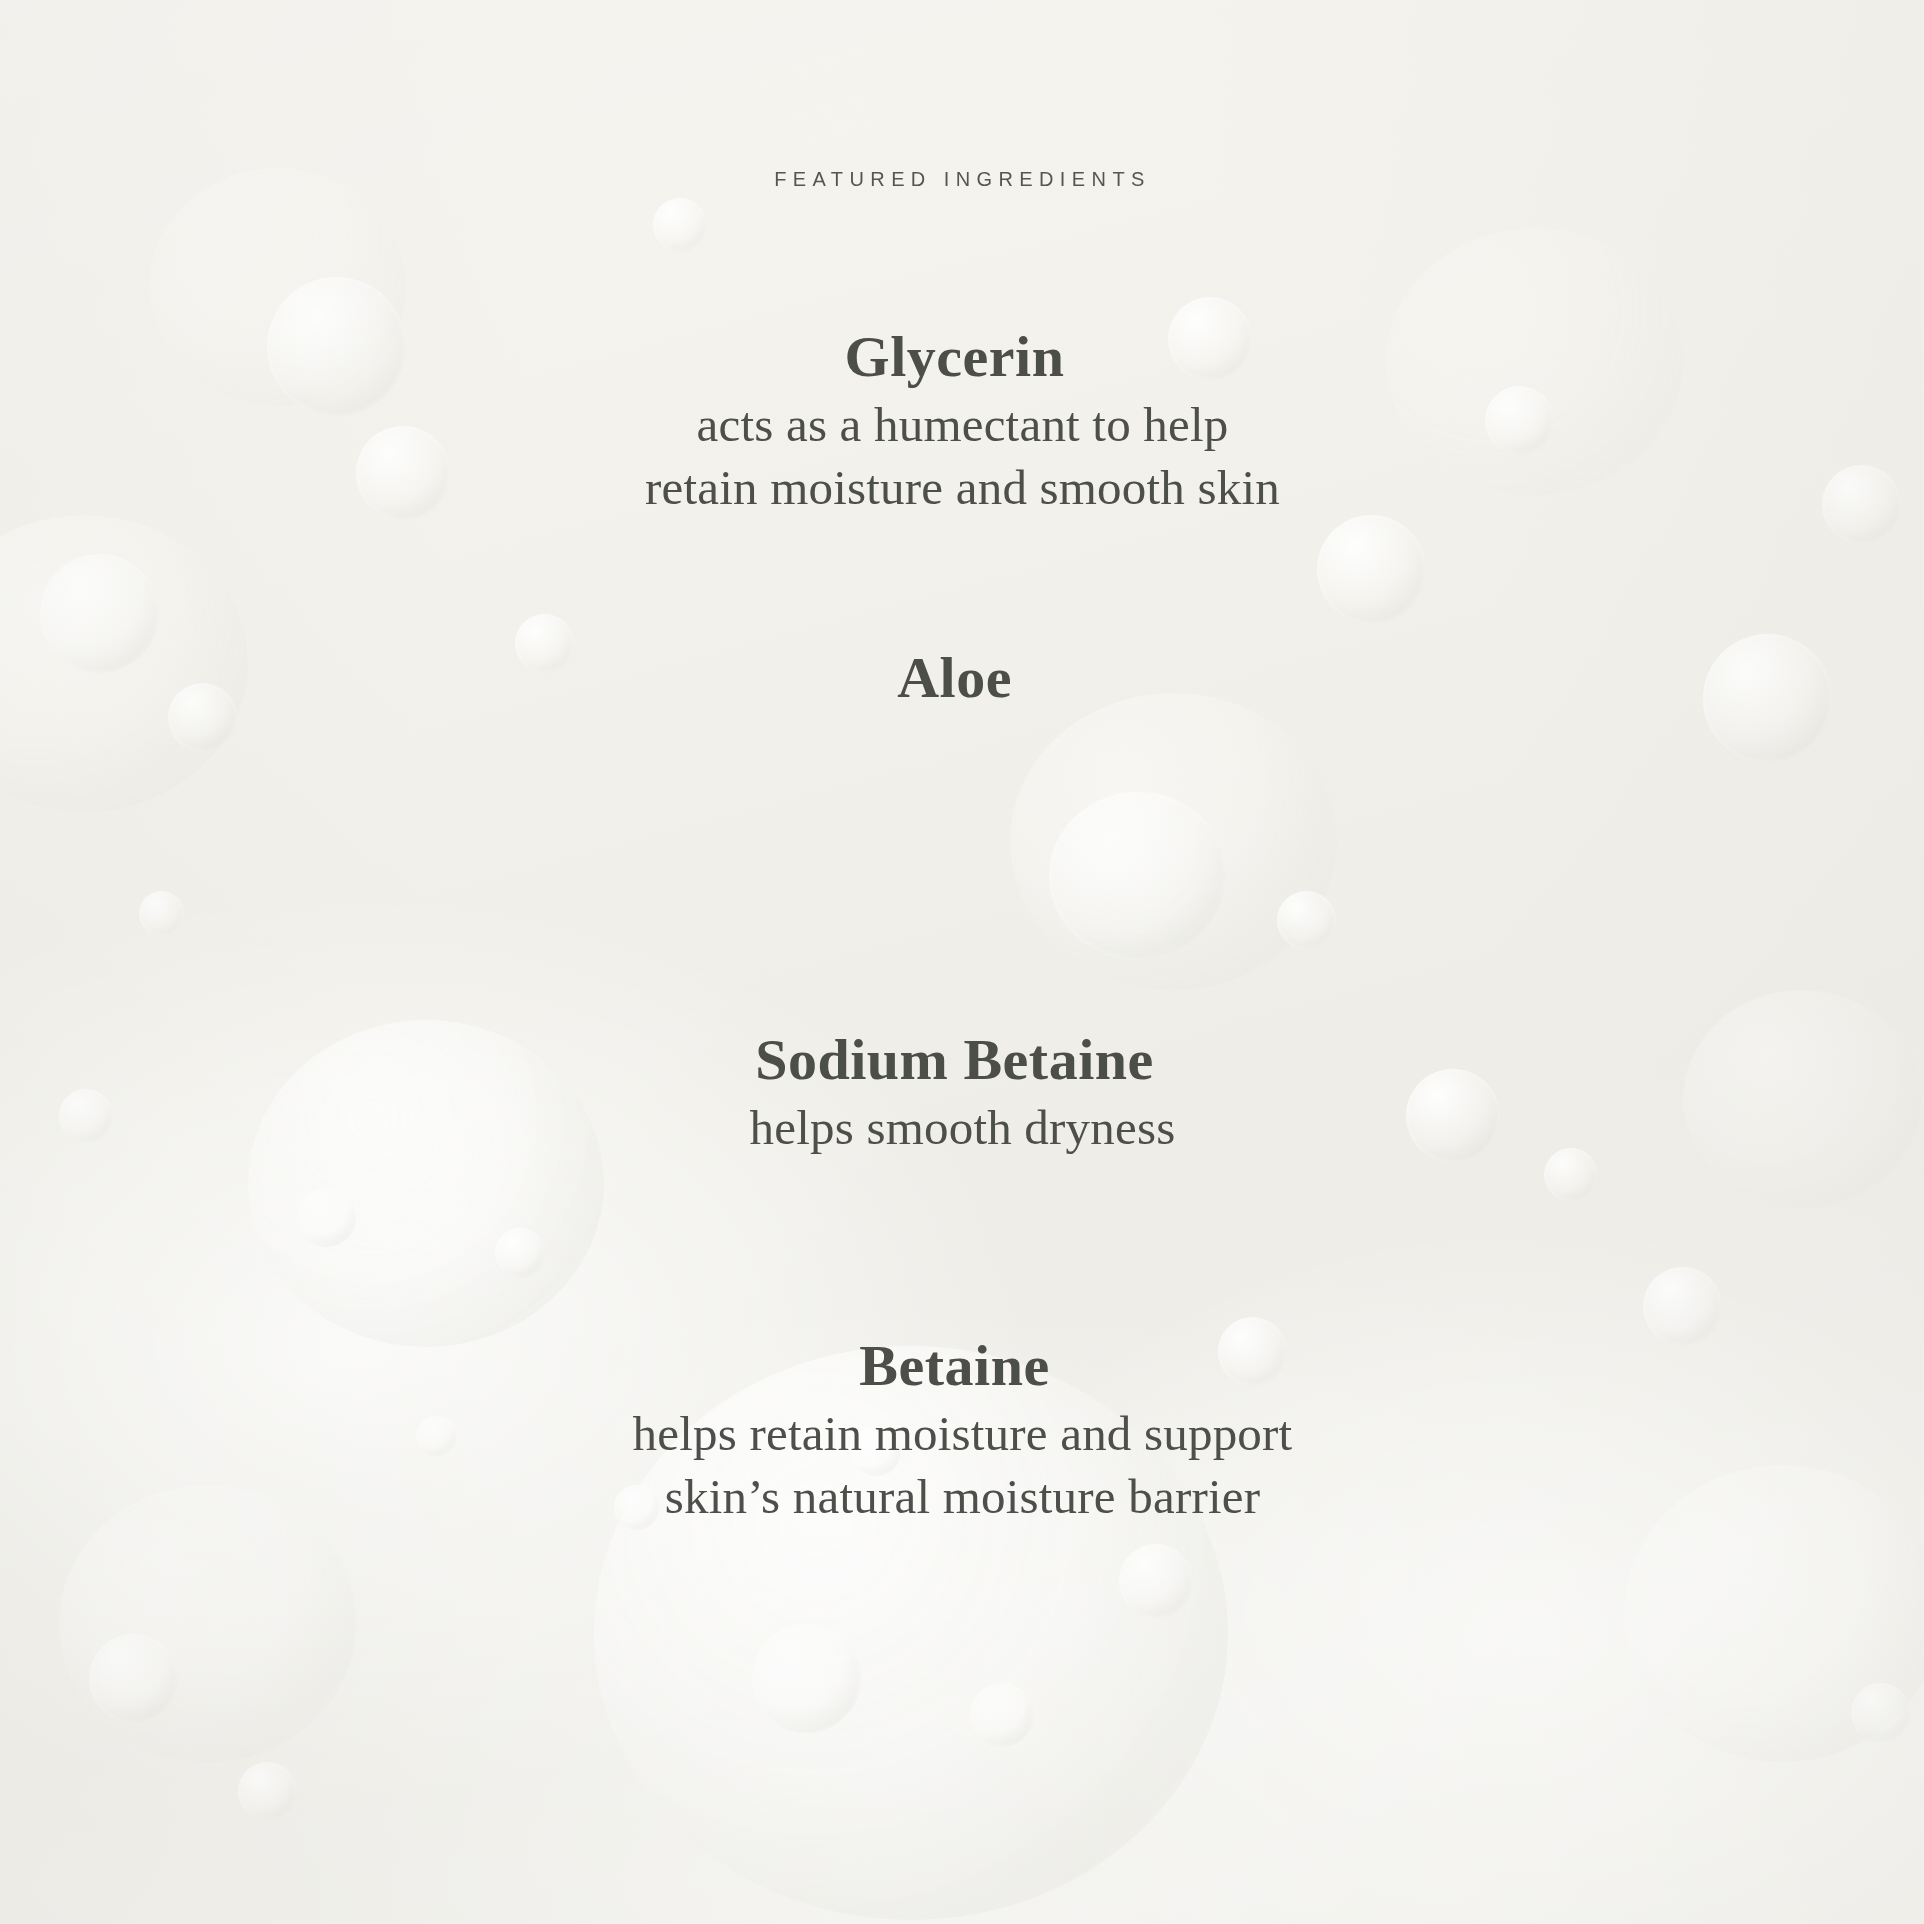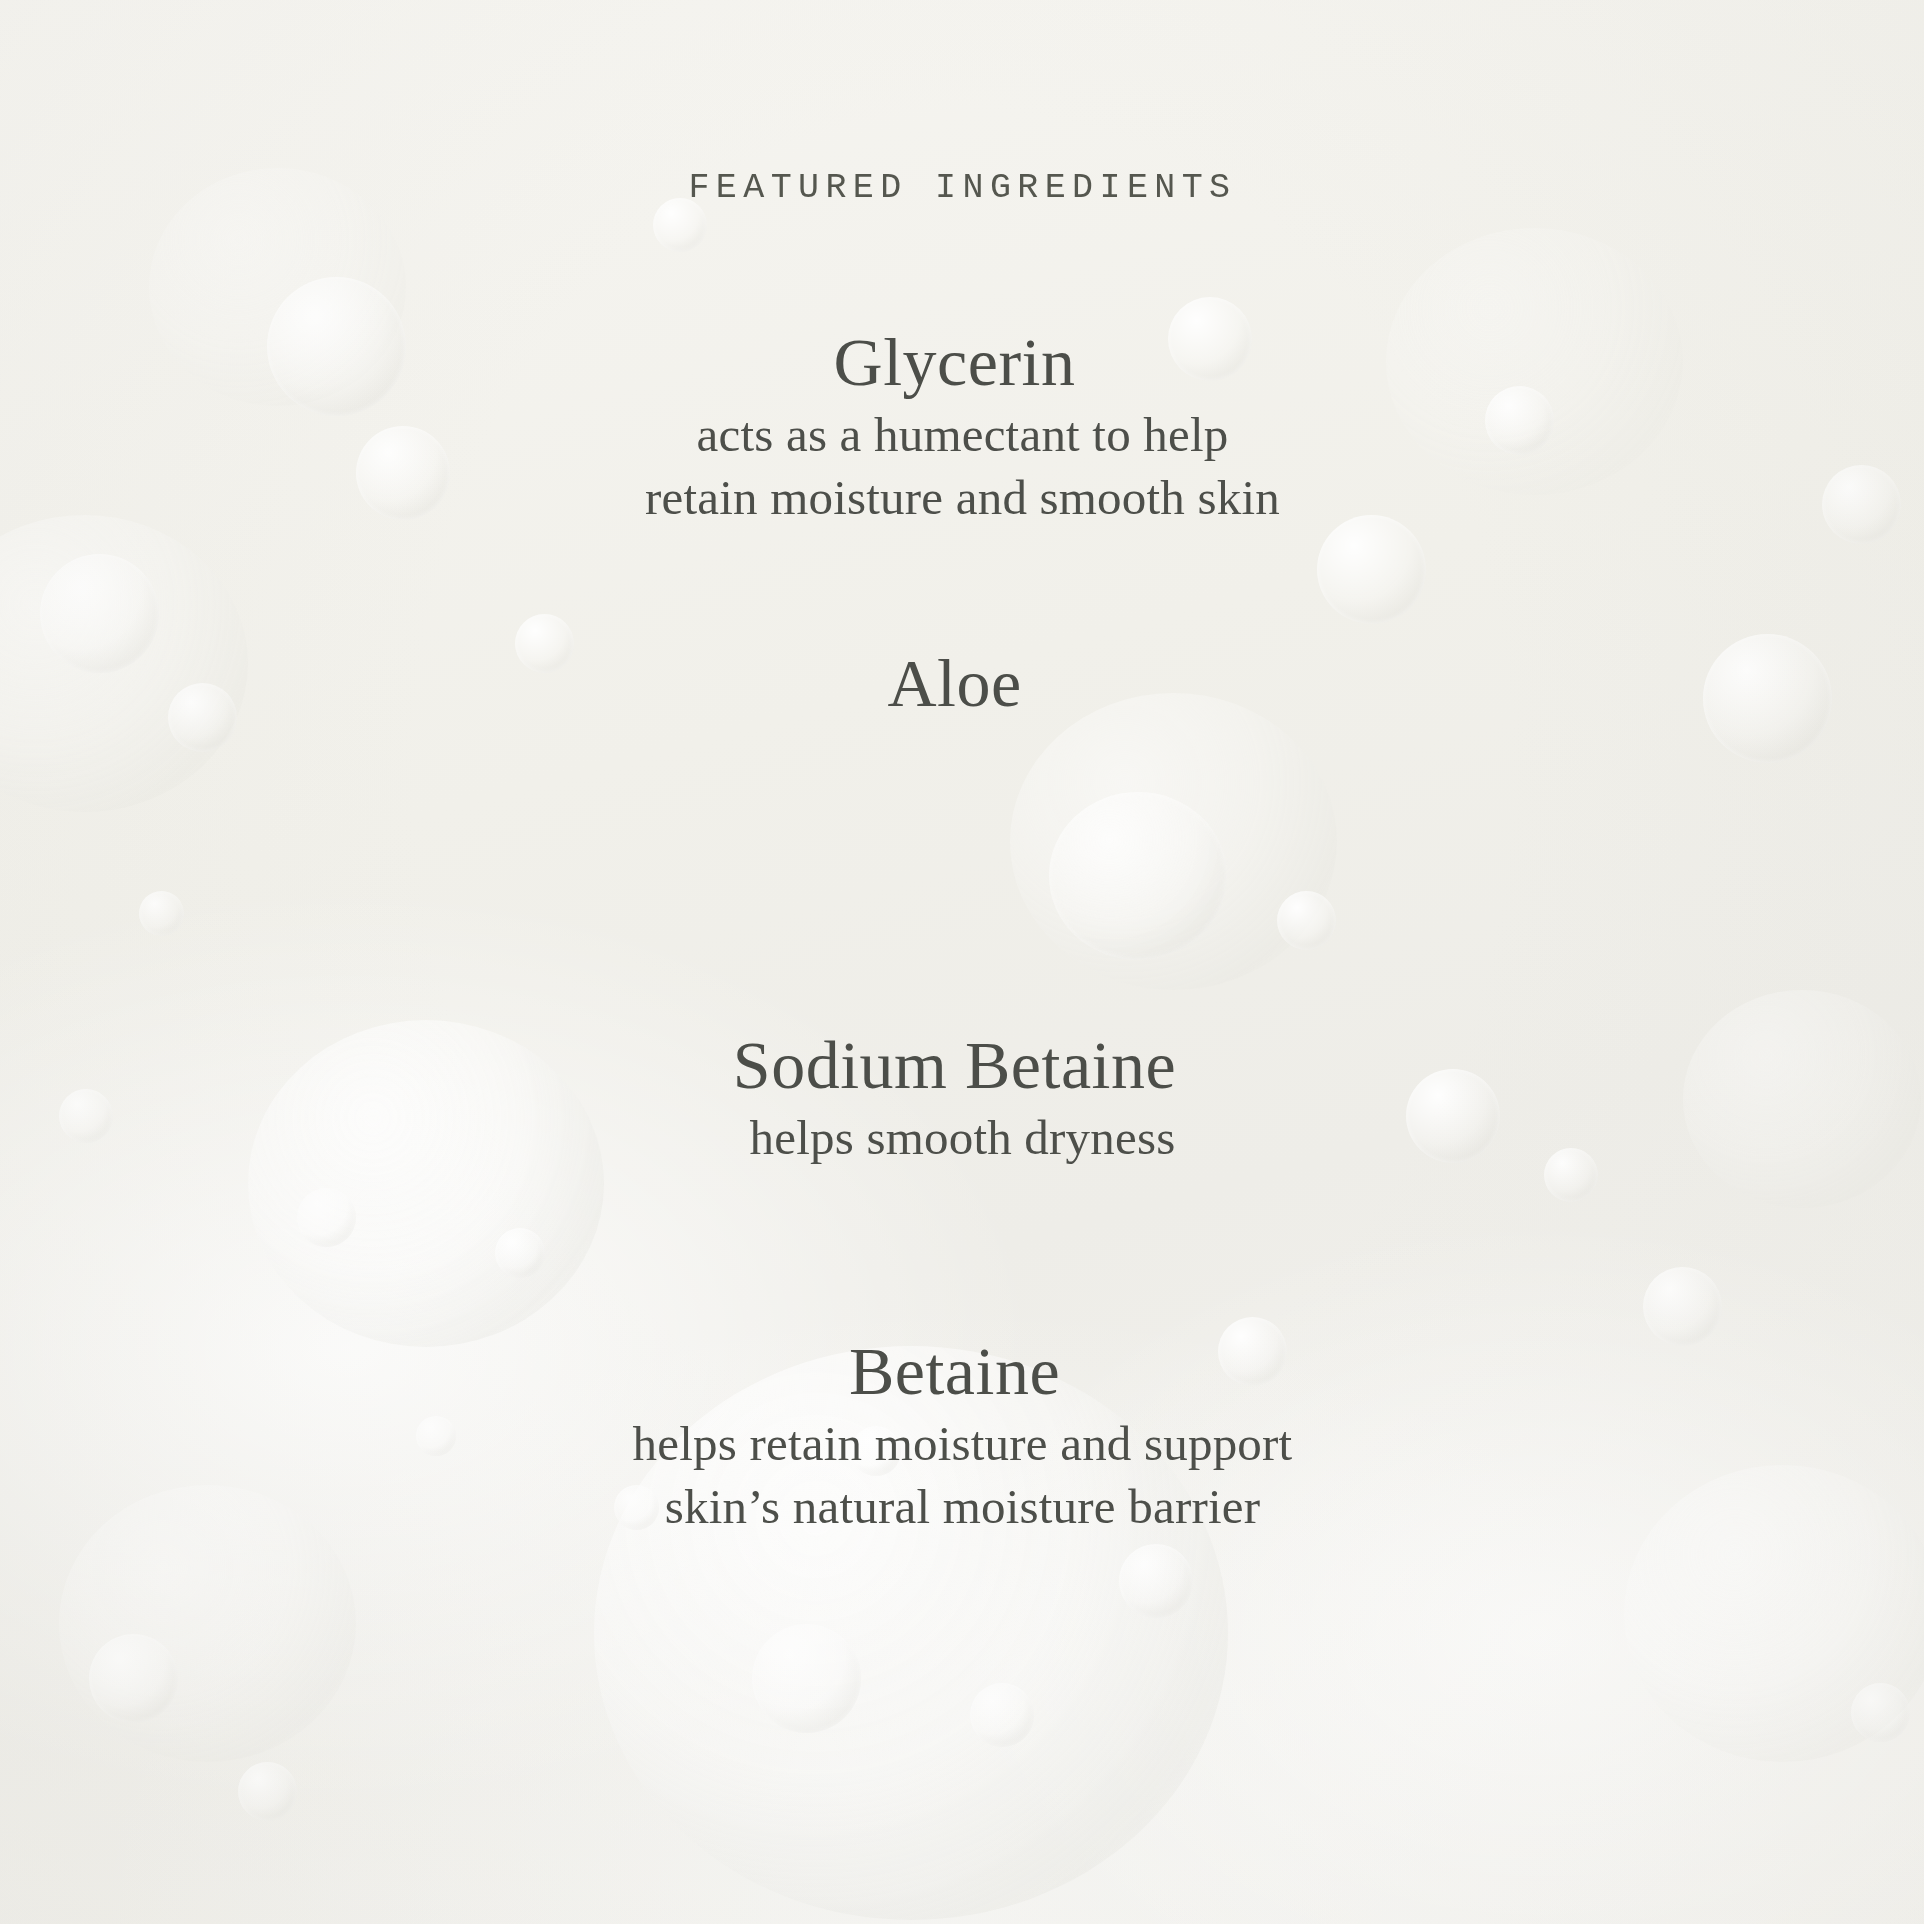--- a/index.html
+++ b/index.html
@@ -58,36 +58,36 @@
     height: 100%;
     text-align: center;
     color: #4b4d48;
   }
 
   .eyebrow {
     position: absolute;
     top: 168px;
     left: 0;
     right: 0;
-    font-size: 35px;
+    font-size: 20px;
     letter-spacing: 6.4px;
     color: #55574f;
-    font-family: Liberation Mono, monospace;
+    font-family: Liberation Sans, sans-serif;
   }
 
   .block {
     position: absolute;
     left: 0;
     right: 0;
   }
   .ing-name {
-    font-size: 68px;
+    font-size: 58px;
     line-height: 1.05;
     color: #4c4e49;
-    font-weight: normal;
+    font-weight: bold;
     margin: 0 16px 6px 0;
     letter-spacing: 0.5px;
   }
   .ing-desc {
     font-size: 49px;
     line-height: 1.28;
     color: #4d4f4a;
     margin: 0;
     letter-spacing: 0.2px;
   }

